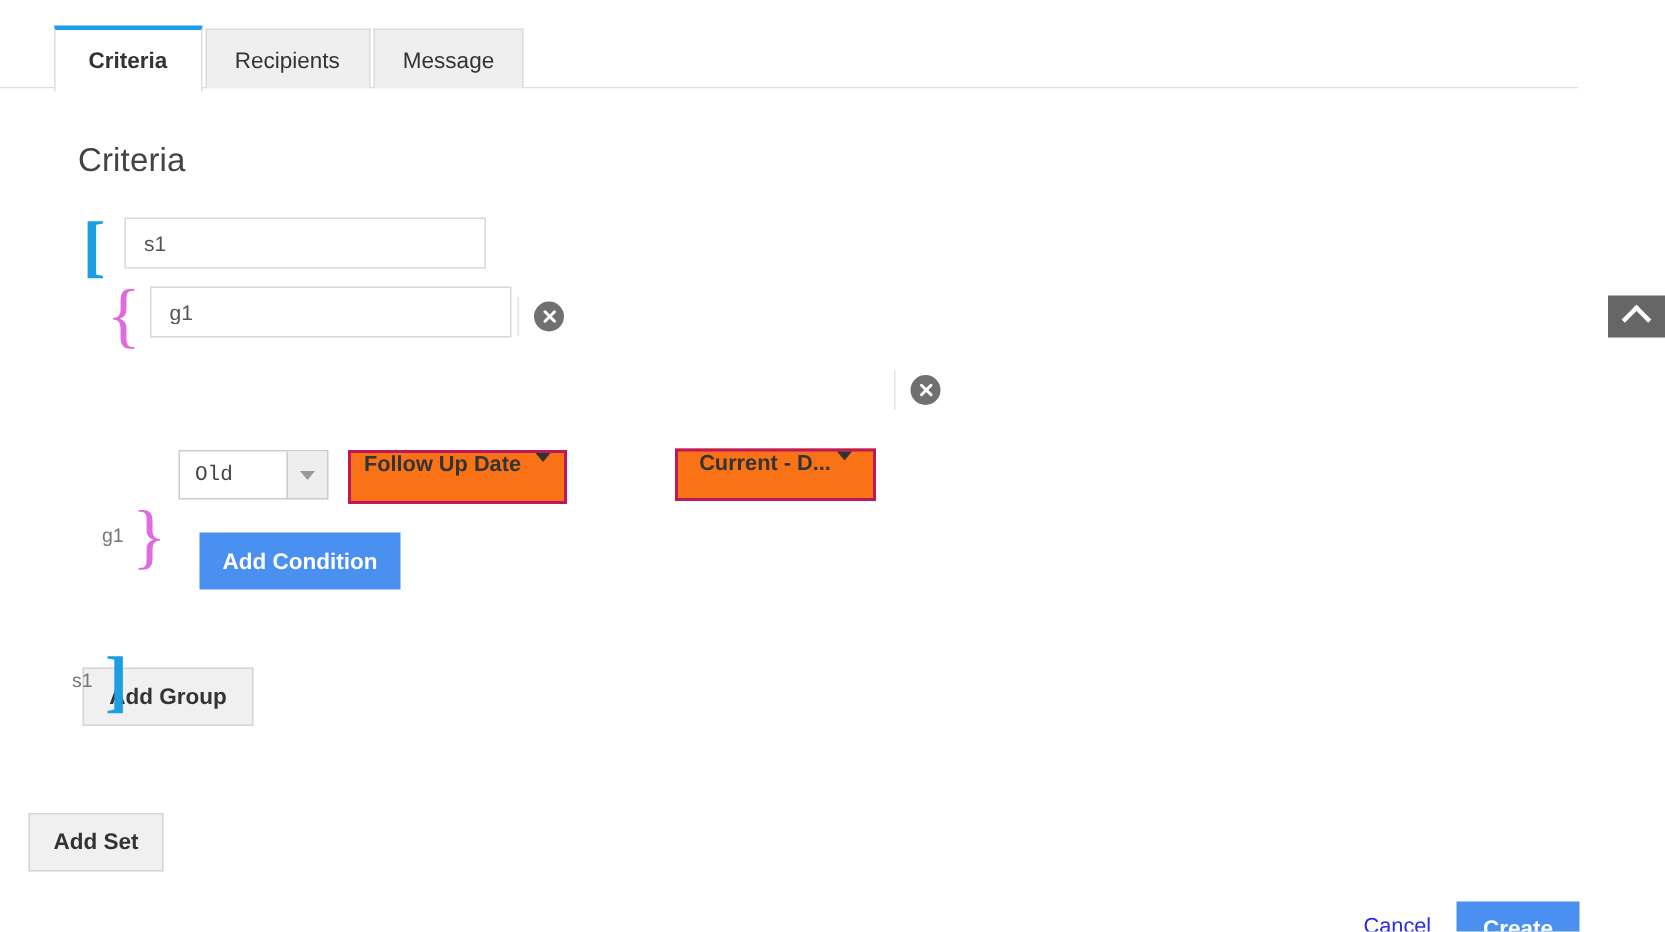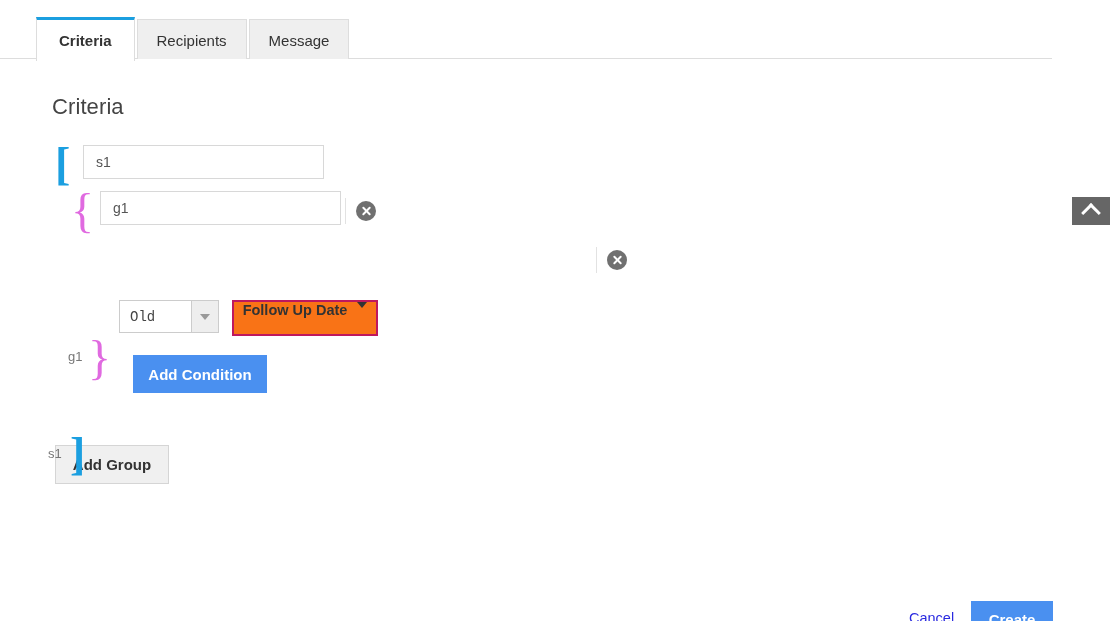--- a/index.html
+++ b/index.html
@@ -385,40 +385,47 @@
     <span class="sel-arrow">
       <span class="caret-sm"></span>
     </span>
   </div>
 
   <div class="btn-dropdown dd-field">
     <span>Follow Up Date</span>
     <span class="caret"></span>
   </div>
 
+  <div class="btn-dropdown dd-value">
+    <span>Current - D...</span>
+    <span class="caret"></span>
+  </div>
 
   <div class="del-wrap del-cond">
     <span class="del-sep"></span>
     <span class="del-icon"></span>
   </div>
 
   <div class="btn-primary btn-add-condition">
     <span>Add Condition</span>
   </div>
 
   <div class="bracket-label label-g1">g1</div>
   <div class="bracket brace-close-group">}</div>
 
   <div class="btn-secondary btn-add-group">
     <span>Add Group</span>
   </div>
 
   <div class="bracket-label label-s1">s1</div>
   <div class="bracket bracket-close-set">]</div>
 
+  <div class="btn-secondary btn-add-set">
+    <span>Add Set</span>
+  </div>
 
   <div class="link-cancel">Cancel</div>
   <div class="btn-primary btn-create">
     <span>Create</span>
   </div>
 
 </div>
 
 <div class="scroll-top">
   <span class="chev-up"></span>

